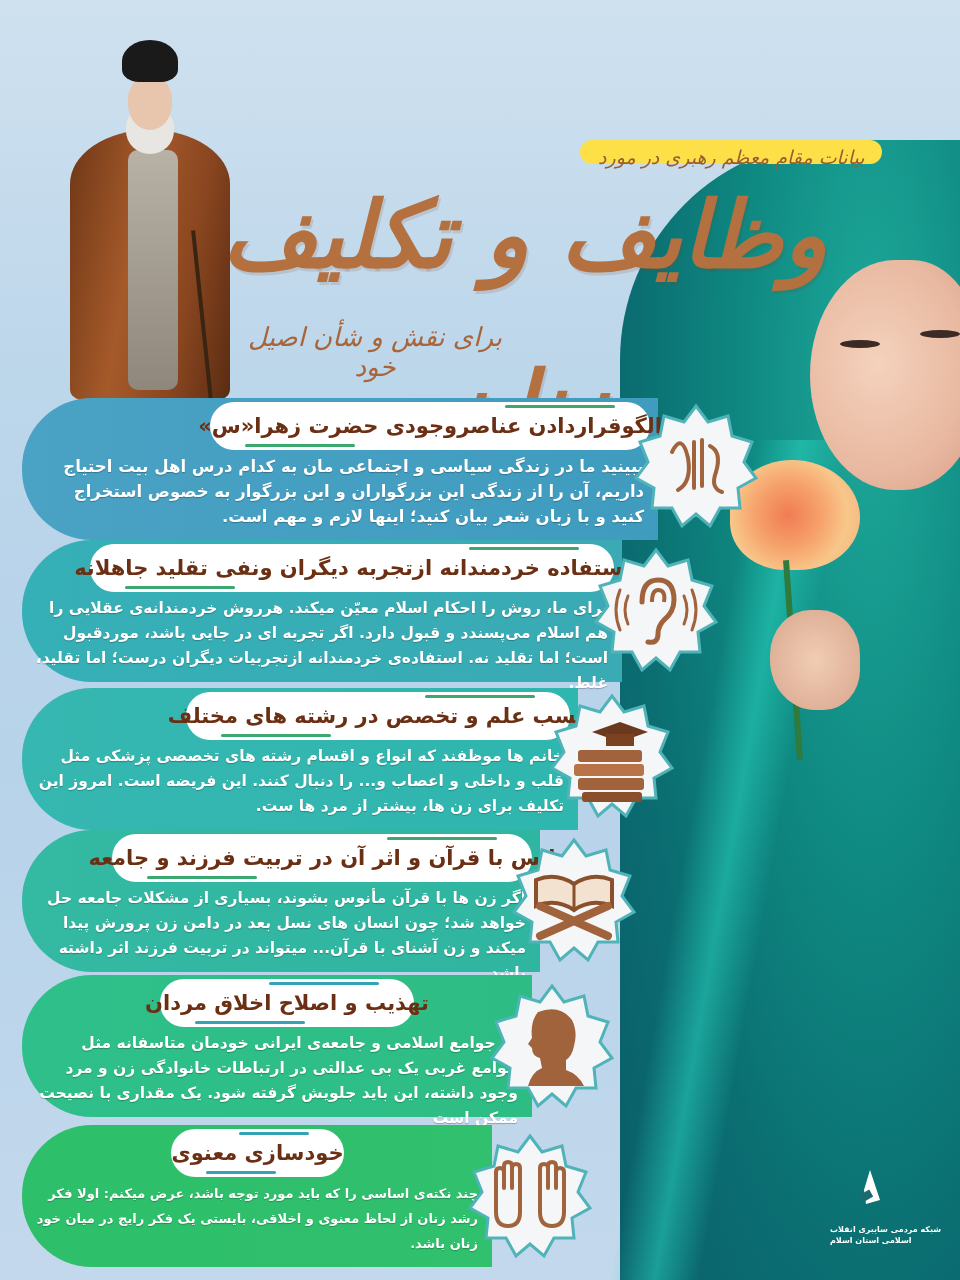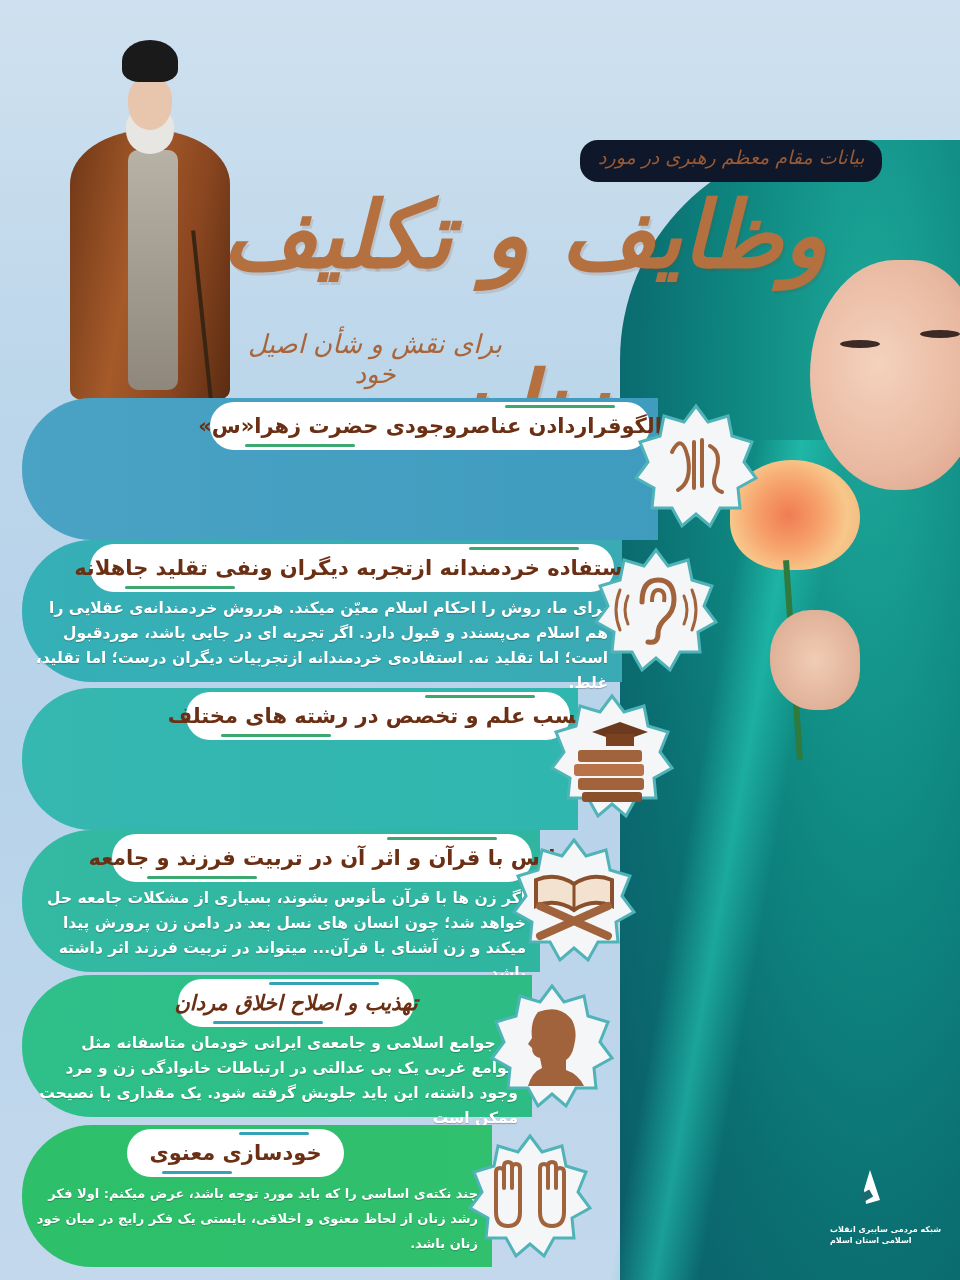--- a/index.html
+++ b/index.html
@@ -48,36 +48,36 @@
   .cloak {
     position: absolute; left: 10px; top: 100px; width: 160px; height: 270px;
     background: linear-gradient(100deg, #6e3716 0%, #a65a2a 40%, #8a4620 70%, #5a2c12 100%);
     border-radius: 50% 50% 8% 8% / 20% 20% 4% 4%;
   }
   .robe { position: absolute; left: 68px; top: 120px; width: 50px; height: 240px; background: linear-gradient(#b8b1a6, #8f877c); border-radius: 10px; }
   .cane { position: absolute; left: 140px; top: 200px; width: 4px; height: 170px; background: #3a2412; transform: rotate(-6deg); }
 
   
   .subtitle-pill {
-    position: absolute; left: 580px; top: 140px; height: 42px; padding: 0 18px;
-    background: #0f172a; border-radius: 18px;
+    position: absolute; left: 580px; top: 140px; height: 24px; padding: 0 18px;
+    background: #fde047; border-radius: 18px;
     color: #9a5a33; font-size: 19px; line-height: 34px; font-style: italic;
     font-family: "DejaVu Serif", serif;
   }
   .main-title {
     position: absolute; left: 215px; top: 150px; width: 620px; height: 170px;
     color: #b5703f; font-family: "DejaVu Serif", serif; font-weight: bold;
     font-size: 92px; line-height: 170px; text-align: center; font-style: italic;
     text-shadow: 2px 3px 0 rgba(120,70,40,0.15);
     direction: rtl;
   }
   .tagline {
     position: absolute; left: 230px; top: 322px; width: 290px;
     color: #a9643a; font-family: "DejaVu Serif", serif; font-style: italic;
-    font-size: 26px; direction: rtl; text-align: center; margin-top: 7px;
+    font-size: 26px; direction: rtl; text-align: center;
   }
 
   
   .section {
     position: absolute; left: 22px; height: 142px;
     border-radius: 70px 0 0 70px;
     direction: rtl;
   }
   .section .title-pill {
     position: absolute; top: 6px; height: 44px;
@@ -119,26 +119,26 @@
   .s3 .title-pill { right: 10px; width: 380px; }
   .s3 .title-pill::before, .s3 .title-pill::after { background: #3aa86f; }
   .s3 .body { width: 540px; font-size: 15.5px; }
 
   .s4 { top: 830px; width: 518px; background: linear-gradient(90deg, #34b9a3, #2fb5a0); }
   .s4 .title-pill { right: 10px; width: 416px; }
   .s4 .title-pill::before, .s4 .title-pill::after { background: #3aa86f; }
   .s4 .body { width: 500px; font-size: 15.5px; }
 
   .s5 { top: 975px; width: 510px; background: linear-gradient(90deg, #2fbf8a, #2dbd84); }
-  .s5 .title-pill { right: 120px; width: 232px; font-style: italic; }
+  .s5 .title-pill { right: 120px; width: 250px; }
   .s5 .title-pill::before, .s5 .title-pill::after { background: #33a3b5; }
   .s5 .body { width: 500px; font-size: 15.5px; }
 
   .s6 { top: 1125px; width: 470px; background: linear-gradient(90deg, #2ebf6a, #30c06e); }
-  .s6 .title-pill { right: 150px; width: 213px; margin-left: 23px; }
+  .s6 .title-pill { right: 150px; width: 169px; margin-left: 23px; }
   .s6 .title-pill::before, .s6 .title-pill::after { background: #33a3b5; width: 70px; }
   .s6 .body { width: 460px; font-size: 13px; }
 
   .b1 { left: 632px; top: 402px; }
   .b2 { left: 592px; top: 546px; }
   .b3 { left: 548px; top: 692px; }
   .b4 { left: 510px; top: 836px; }
   .b5 { left: 488px; top: 982px; }
   .b6 { left: 466px; top: 1132px; }
 
@@ -171,20 +171,21 @@
   <div class="man-face"></div>
   <div class="turban"></div>
 </div>
 
 <div class="subtitle-pill">بیانات مقام معظم رهبری در مورد</div>
 <div class="main-title">وظایف و تکلیف زنان</div>
 <div class="tagline">برای نقش و شأن اصیل خود</div>
 
 <div class="section s1">
   <div class="title-pill">الگوقراردادن عناصروجودی حضرت زهرا«س»</div>
+  <div class="body">ببینید ما در زندگی سیاسی و اجتماعی مان به کدام درس اهل بیت احتیاج داریم، آن را از زندگی این بزرگواران و این بزرگوار به خصوص استخراج کنید و با زبان شعر بیان کنید؛ اینها لازم و مهم است.</div>
 </div>
 <div class="icon-badge b1">
   <svg viewBox="0 0 128 128">
     <path d="M64 4 L76 20 L96 14 L100 34 L120 40 L112 60 L124 76 L106 86 L108 106 L88 106 L78 124 L64 112 L50 124 L40 106 L20 106 L22 86 L4 76 L16 60 L8 40 L28 34 L32 14 L52 20 Z" fill="#f4f6f8" stroke="#4fb3b8" stroke-width="3"></path>
     <path d="M40 50 Q50 30 56 56 Q60 80 46 88 M62 40 L62 86 M70 38 L70 84 M78 44 Q90 50 84 70 Q78 86 90 90" stroke="#a0633c" stroke-width="4" fill="none" stroke-linecap="round"></path>
   </svg>
 </div>
 
 <div class="section s2">
   <div class="title-pill">استفاده خردمندانه ازتجربه دیگران ونفی تقلید جاهلانه</div>
@@ -194,20 +195,21 @@
   <svg viewBox="0 0 128 128">
     <path d="M64 4 L76 20 L96 14 L100 34 L120 40 L112 60 L124 76 L106 86 L108 106 L88 106 L78 124 L64 112 L50 124 L40 106 L20 106 L22 86 L4 76 L16 60 L8 40 L28 34 L32 14 L52 20 Z" fill="#f4f6f8" stroke="#4fb3b8" stroke-width="3"></path>
     <path d="M50 56 Q50 34 66 34 Q82 34 82 54 Q82 66 72 74 Q66 80 66 88 Q66 98 56 96" stroke="#a0633c" stroke-width="5" fill="none" stroke-linecap="round"></path>
     <path d="M60 56 Q60 44 66 44 Q74 44 72 56" stroke="#a0633c" stroke-width="4" fill="none"></path>
     <path d="M36 50 Q30 64 36 78 M28 44 Q20 64 28 84 M92 50 Q98 64 92 78 M100 44 Q108 64 100 84" stroke="#a0633c" stroke-width="3" fill="none" stroke-linecap="round"></path>
   </svg>
 </div>
 
 <div class="section s3">
   <div class="title-pill">کسب علم و تخصص در رشته های مختلف</div>
+  <div class="body">خانم ها موظفند که انواع و اقسام رشته های تخصصی پزشکی مثل قلب و داخلی و اعصاب و... را دنبال کنند. این فریضه است. امروز این تکلیف برای زن ها، بیشتر از مرد ها ست.</div>
 </div>
 <div class="icon-badge b3">
   <svg viewBox="0 0 128 128">
     <path d="M64 4 L76 20 L96 14 L100 34 L120 40 L112 60 L124 76 L106 86 L108 106 L88 106 L78 124 L64 112 L50 124 L40 106 L20 106 L22 86 L4 76 L16 60 L8 40 L28 34 L32 14 L52 20 Z" fill="#f4f6f8" stroke="#4fb3b8" stroke-width="3"></path>
     <polygon points="44,40 72,30 100,40 72,50" fill="#6b3a1e"></polygon>
     <rect x="58" y="42" width="28" height="12" fill="#7a4220"></rect>
     <rect x="30" y="58" width="64" height="12" rx="3" fill="#a0633c"></rect>
     <rect x="26" y="72" width="70" height="12" rx="3" fill="#b87448"></rect>
     <rect x="30" y="86" width="66" height="12" rx="3" fill="#a0633c"></rect>
     <rect x="34" y="100" width="60" height="10" rx="3" fill="#8a4f2b"></rect>

